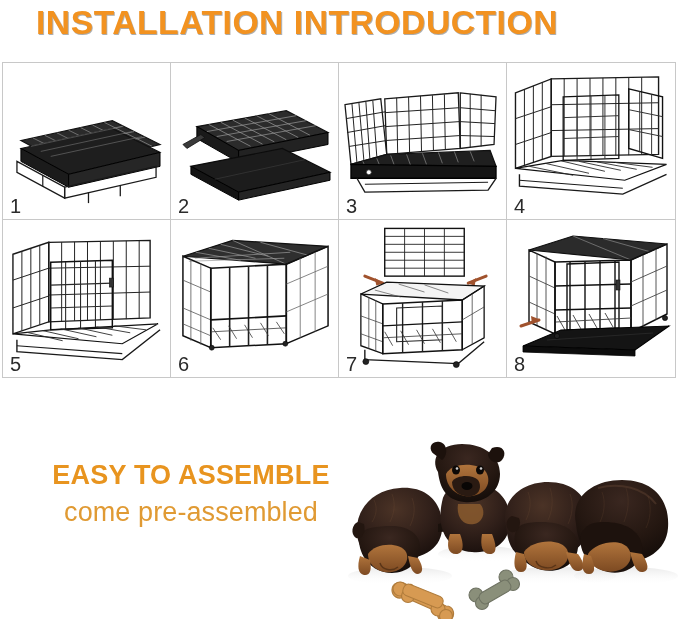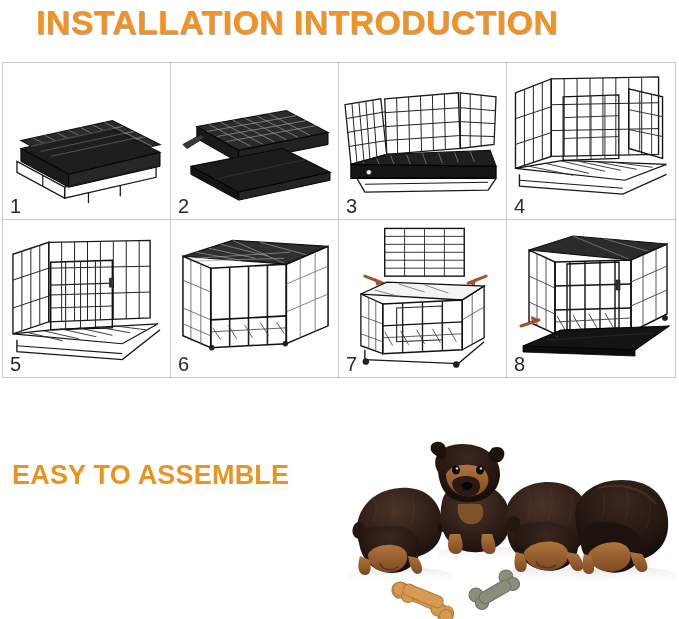--- a/index.html
+++ b/index.html
@@ -79,23 +79,24 @@
   
   #promo {
     position: absolute;
     left: 0;
     top: 430px;
     width: 679px;
     height: 189px;
   }
   #promo-text {
     position: absolute;
-    left: 12px;
+    left: 26px;
     top: 28px;
     width: 330px;
+    text-align: center;
   }
   #promo-headline {
     font-size: 27px;
     font-weight: bold;
     color: #E8941F;
     line-height: 34px;
     letter-spacing: 0.2px;
     white-space: nowrap;
   }
   .promo-sub {
@@ -573,20 +574,21 @@
     </div>
     <div class="step-num">8</div>
   </div>
 
 </div>
 
 <div id="promo">
 
   <div id="promo-text">
     <div id="promo-headline">EASY TO ASSEMBLE</div>
+    <div class="promo-sub">come pre-assembled</div>
   </div>
 
   <div id="promo-photo">
     <svg viewBox="0 0 349 189" preserveAspectRatio="xMidYMid meet">
       <defs>
         <radialGradient id="fur" cx="45%" cy="30%" r="75%">
           <stop offset="0%" stop-color="#4b3326"></stop>
           <stop offset="55%" stop-color="#31201a"></stop>
           <stop offset="100%" stop-color="#190f0c"></stop>
         </radialGradient>

